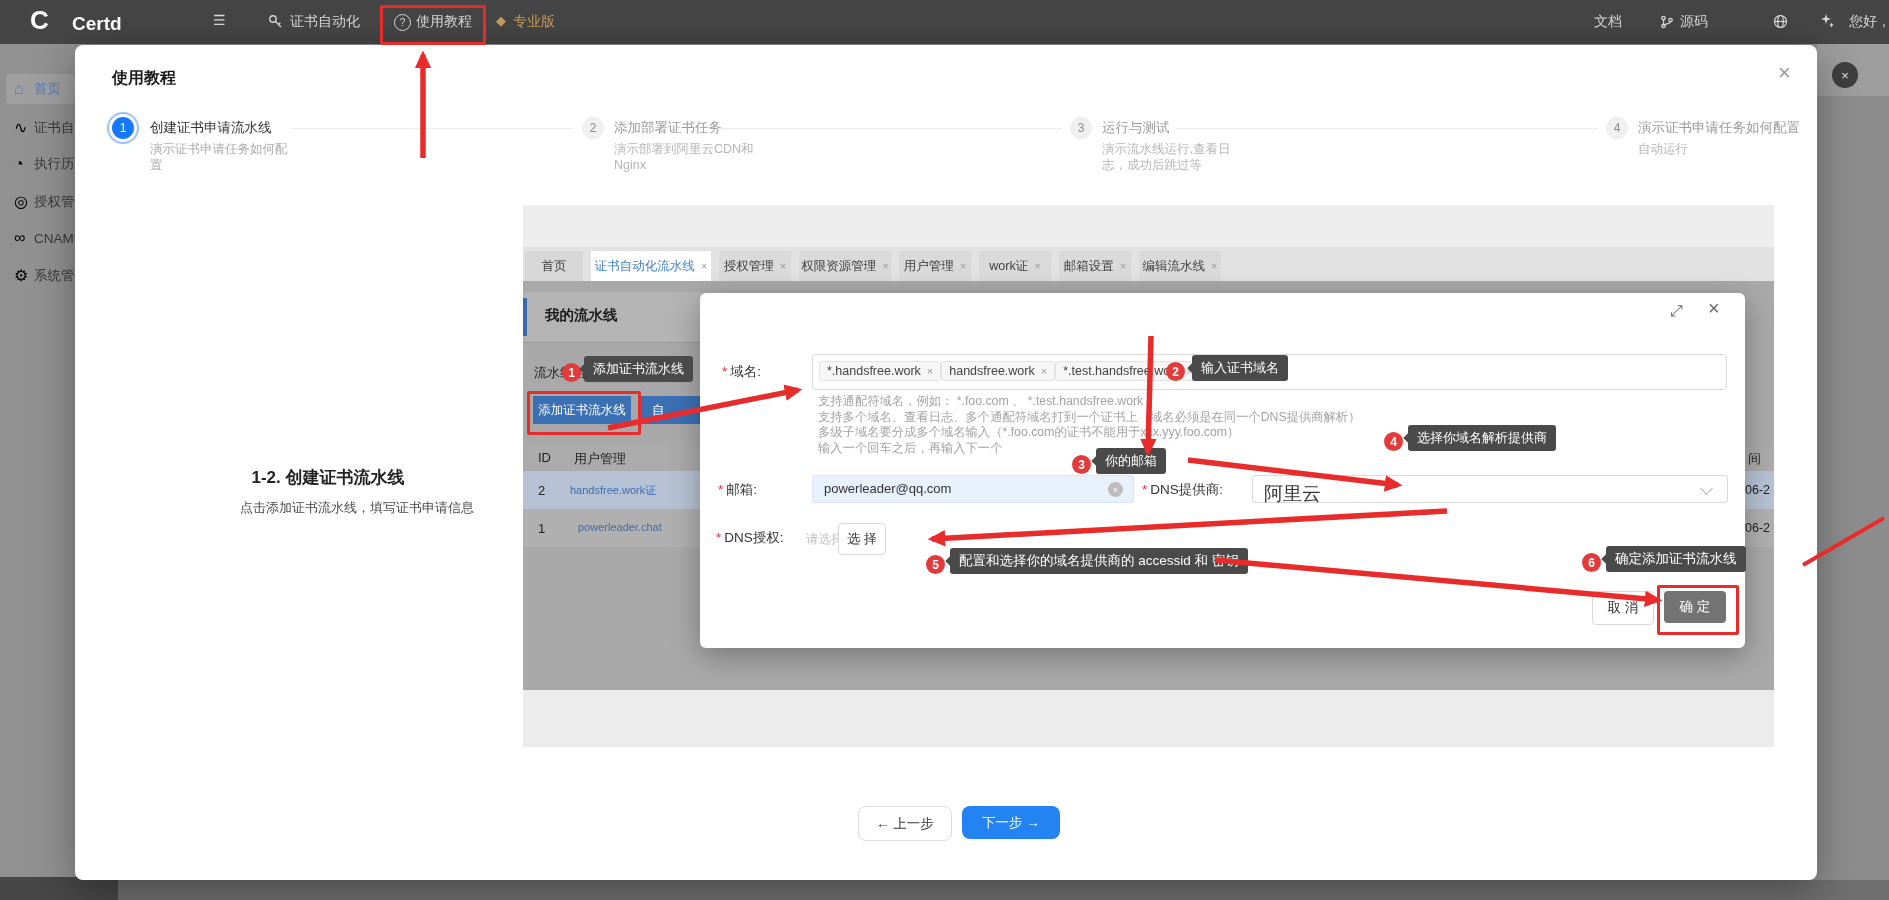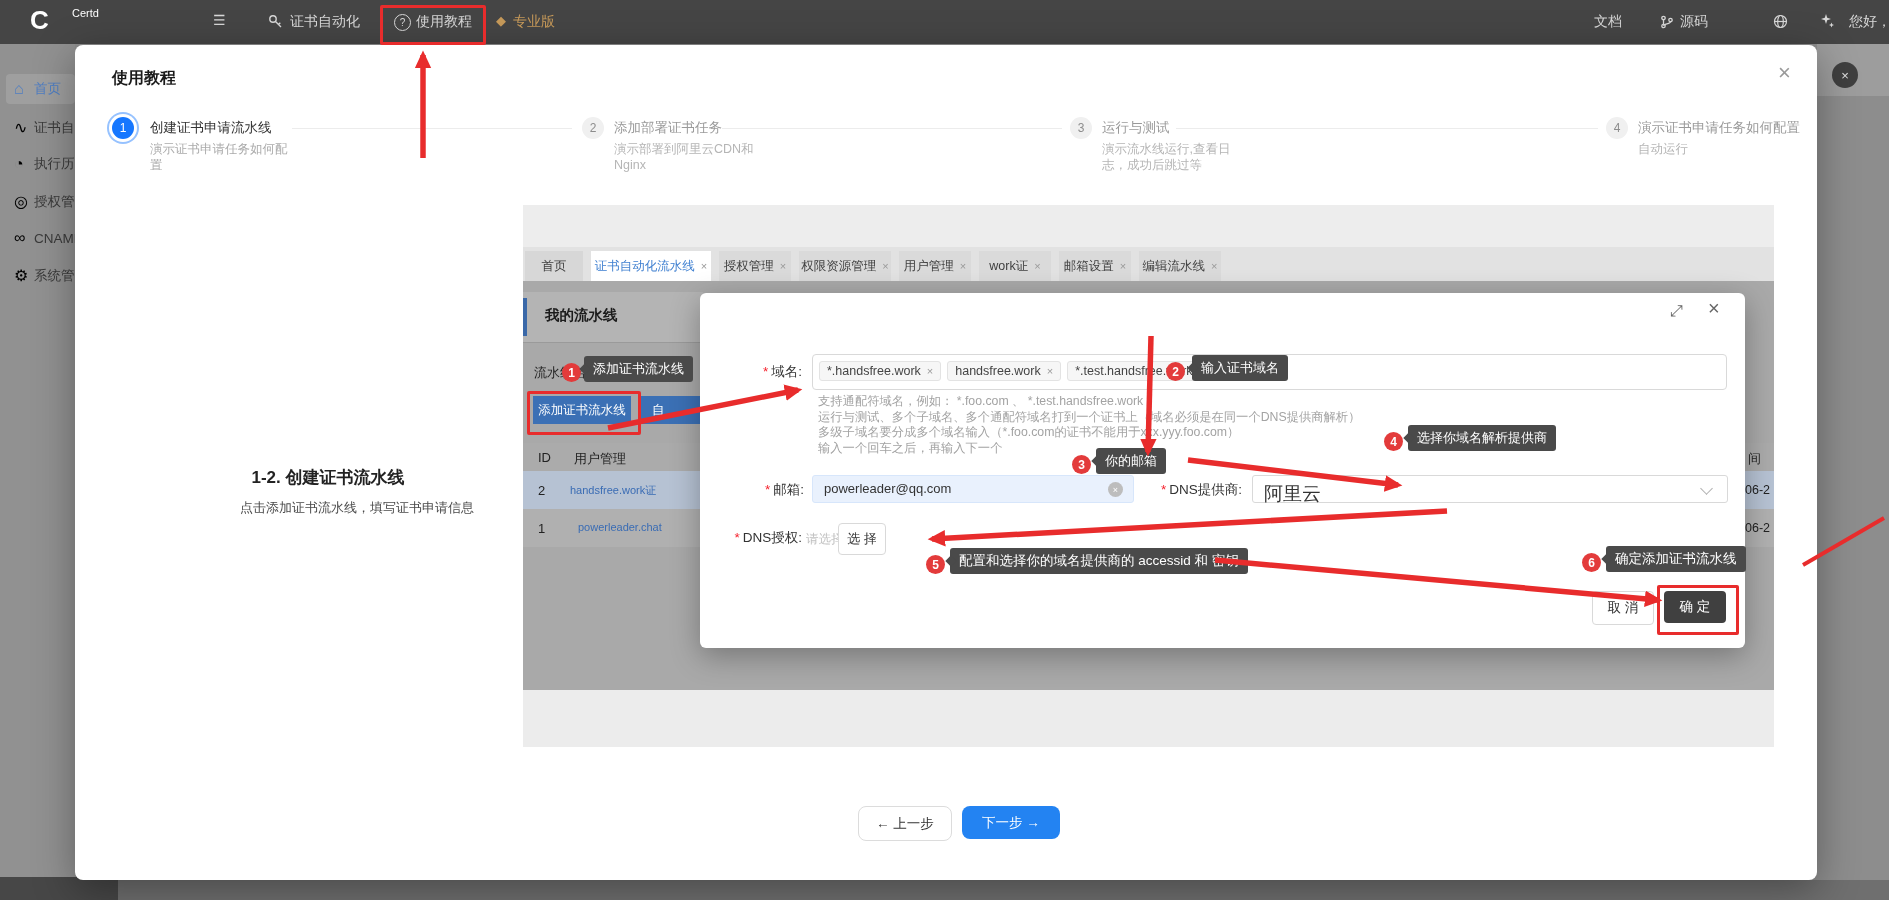--- a/index.html
+++ b/index.html
@@ -24,41 +24,41 @@
   .stitle{font-size:13.5px;white-space:nowrap}
   .sdesc{font-size:12.5px;line-height:16px;color:#b5b5b5}
   
   .tab{top:251px;height:30px;gap:6px;font-size:12.5px;background:#dadada;color:#3f3f3f;white-space:nowrap}
   .tabx{color:#999;font-size:11px}
   .dimtx{color:#222;font-size:13px;white-space:nowrap}
   .bluelink{color:#3a6cb4;font-size:11px;white-space:nowrap;overflow:hidden}
   .sbtn{background:#3b70b5;color:#fff;font-size:12.5px;white-space:nowrap}
   
   .dlg{left:700px;top:293px;width:1045px;height:355px;background:#fff;border-radius:6px;box-shadow:0 8px 30px rgba(0,0,0,.3)}
-  .lbl{font-size:13.5px;color:#333;text-align:right;white-space:nowrap}
+  .lbl{font-size:13.5px;color:#333;white-space:nowrap}
   .star{color:#f5222d;margin-right:3px}
   .tag{background:#f6f6f6;border:1px solid #e3e3e3;border-radius:3px;padding:2px 7px;font-size:12.5px;color:#444;display:flex;align-items:center;gap:6px;white-space:nowrap}
   .tag .x{color:#9a9a9a;font-size:11px}
   .help{font-size:12.3px;line-height:15.5px;color:#a3a3a3;white-space:nowrap}
   .chev{width:8px;height:8px;border-right:1.5px solid #b0b0b0;border-bottom:1.5px solid #b0b0b0;transform:rotate(45deg)}
   
   .bdg{position:absolute;width:19px;height:19px;border-radius:50%;background:#e33b3b;color:#fff;font-size:12px;font-weight:bold;display:flex;align-items:center;justify-content:center}
   .tip{position:absolute;background:#4a4a4a;color:#fff;padding:4px 9px;border-radius:3px;white-space:nowrap;font-size:13px}
   .tip:before{content:"";position:absolute;left:-3px;top:9px;width:8px;height:8px;background:#4a4a4a;transform:rotate(45deg)}
   .rbox{position:absolute;border:3px solid #e82c2c;border-radius:2px}
   .btn{border-radius:4px;font-size:13.5px;white-space:nowrap}
 </style>
 </head>
 <body>
 
 <div id="stage">
 
   <div class="a nav"></div>
   <div class="a" style="left:30px;top:5px;color:#fff;font-size:26px;font-weight:bold">C</div>
-  <div class="a" style="left:72px;top:7px;color:#fff;font-size:11px;font-weight:normal">Certd</div>
+  <div class="a" style="left:72px;top:13px;color:#fff;font-size:19px;font-weight:bold">Certd</div>
   <div class="a navtx" style="left:213px;top:12px">☰</div>
   <span class="a" style="left:268px;top:14px">
     <svg width="15" height="15" viewBox="0 0 15 15" fill="none" stroke="#d8d8d8" stroke-width="1.4">
         <circle cx="5" cy="5" r="3.2"></circle>
         <path d="M7.5 7.5 L13 13 M10.5 10.5 l1.8 -1.8"></path>
       </svg>
   </span>
   <div class="a navtx" style="left:290px;top:13px">证书自动化</div>
   <span class="a ctr" style="left:394px;top:14px;width:15px;height:15px;border:1.4px solid #d8d8d8;border-radius:50%;color:#d8d8d8;font-size:10px">
       <span>?</span>
@@ -208,37 +208,37 @@
   <div class="a dimtx" style="left:1745px;top:483px;font-size:12.5px">06-2</div>
   <div class="a" style="left:1744px;top:509px;width:30px;height:38px;background:#b0b0b0"></div>
   <div class="a dimtx" style="left:1745px;top:521px;font-size:12.5px">06-2</div>
 
   <div class="a dlg"></div>
   <div class="a" style="left:1670px;top:302px;font-size:16px;color:#666">⤢</div>
   <div class="a" style="left:1708px;top:297px;font-size:20px;color:#666">×</div>
 
   <div class="a lbl" style="left:722px;top:363px;width:80px"><span class="star">*</span><span>域名:</span></div>
   <div class="a" style="left:812px;top:354px;width:915px;height:36px;border:1px solid #d9d9d9;border-radius:4px;background:#fff;box-sizing:border-box"></div>
-  <div class="a flex" style="left:819px;top:361px;gap:6px">
+  <div class="a flex" style="left:819px;top:361px;gap:0">
     <span class="tag">
         <span>*.handsfree.work</span>
         <span class="x">×</span>
       </span>
     <span class="tag">
         <span>handsfree.work</span>
         <span class="x">×</span>
       </span>
     <span class="tag">
         <span>*.test.handsfree.work</span>
         <span class="x">×</span>
       </span>
   </div>
   <div class="a" style="left:818px;top:394px">
     <div class="help">支持通配符域名，例如： *.foo.com 、 *.test.handsfree.work</div>
-    <div class="help">运行与测试、多个子域名、多个通配符域名打到一个证书上（域名必须是在同一个DNS提供商解析）</div>
+    <div class="help">支持多个域名、查看日志、多个通配符域名打到一个证书上（域名必须是在同一个DNS提供商解析）</div>
     <div class="help">多级子域名要分成多个域名输入（*.foo.com的证书不能用于xxx.yyy.foo.com）</div>
     <div class="help">输入一个回车之后，再输入下一个</div>
   </div>
 
   <div class="a lbl" style="left:718px;top:481px;width:86px"><span class="star">*</span><span>邮箱:</span></div>
   <div class="a" style="left:812px;top:475px;width:322px;height:28px;background:#e9f1fd;border:1px solid #d7e6fb;border-radius:3px;box-sizing:border-box"></div>
   <div class="a" style="left:824px;top:481px;font-size:13px;color:#333">powerleader@qq.com</div>
   <div class="a ctr" style="left:1108px;top:482px;width:15px;height:15px;border-radius:50%;background:#bdbdbd;color:#fff;font-size:9px">
       <span>×</span>
     </div>
@@ -246,21 +246,21 @@
   <div class="a lbl" style="left:1142px;top:481px;width:100px"><span class="star">*</span><span>DNS提供商:</span></div>
   <div class="a" style="left:1252px;top:475px;width:476px;height:28px;border:1px solid #d9d9d9;border-radius:3px;background:#fff;box-sizing:border-box"></div>
   <div class="a" style="left:1264px;top:481px;font-size:19px;color:#333">阿里云</div>
   <div class="a chev" style="left:1702px;top:484px"></div>
 
   <div class="a lbl" style="left:716px;top:529px;width:86px"><span class="star">*</span><span>DNS授权:</span></div>
   <div class="a" style="left:806px;top:531px;font-size:12.5px;color:#bfbfbf">请选择</div>
   <div class="a ctr btn" style="left:838px;top:523px;width:46px;height:30px;border:1px solid #d9d9d9;background:#fff;color:#333;font-size:13px">选 择</div>
 
   <div class="a ctr btn" style="left:1592px;top:591px;width:60px;height:32px;border:1px solid #d9d9d9;background:#fff;color:#333">取 消</div>
-  <div class="a ctr btn" style="left:1664px;top:591px;width:62px;height:32px;background:#404040;color:#fff">确 定</div>
+  <div class="a ctr btn" style="left:1664px;top:591px;width:62px;height:32px;background:#737373;color:#fff">确 定</div>
 
   <div class="a ctr btn" style="left:858px;top:806px;width:92px;height:33px;border:1px solid #dcdcdc;background:#fff;color:#333;border-radius:8px;cursor:pointer">← 上一步</div>
   <div class="a ctr btn" style="left:962px;top:806px;width:98px;height:33px;background:#2383f2;color:#fff;border-radius:8px;cursor:pointer">下一步 →</div>
 
   <div class="rbox" style="left:380px;top:5px;width:100px;height:34px"></div>
   <div class="rbox" style="left:527px;top:391px;width:108px;height:38px"></div>
   <div class="rbox" style="left:1657px;top:585px;width:76px;height:44px"></div>
 
   <div class="bdg" style="left:562px;top:363px">1</div>
   <div class="tip" style="left:584px;top:356px">添加证书流水线</div>

